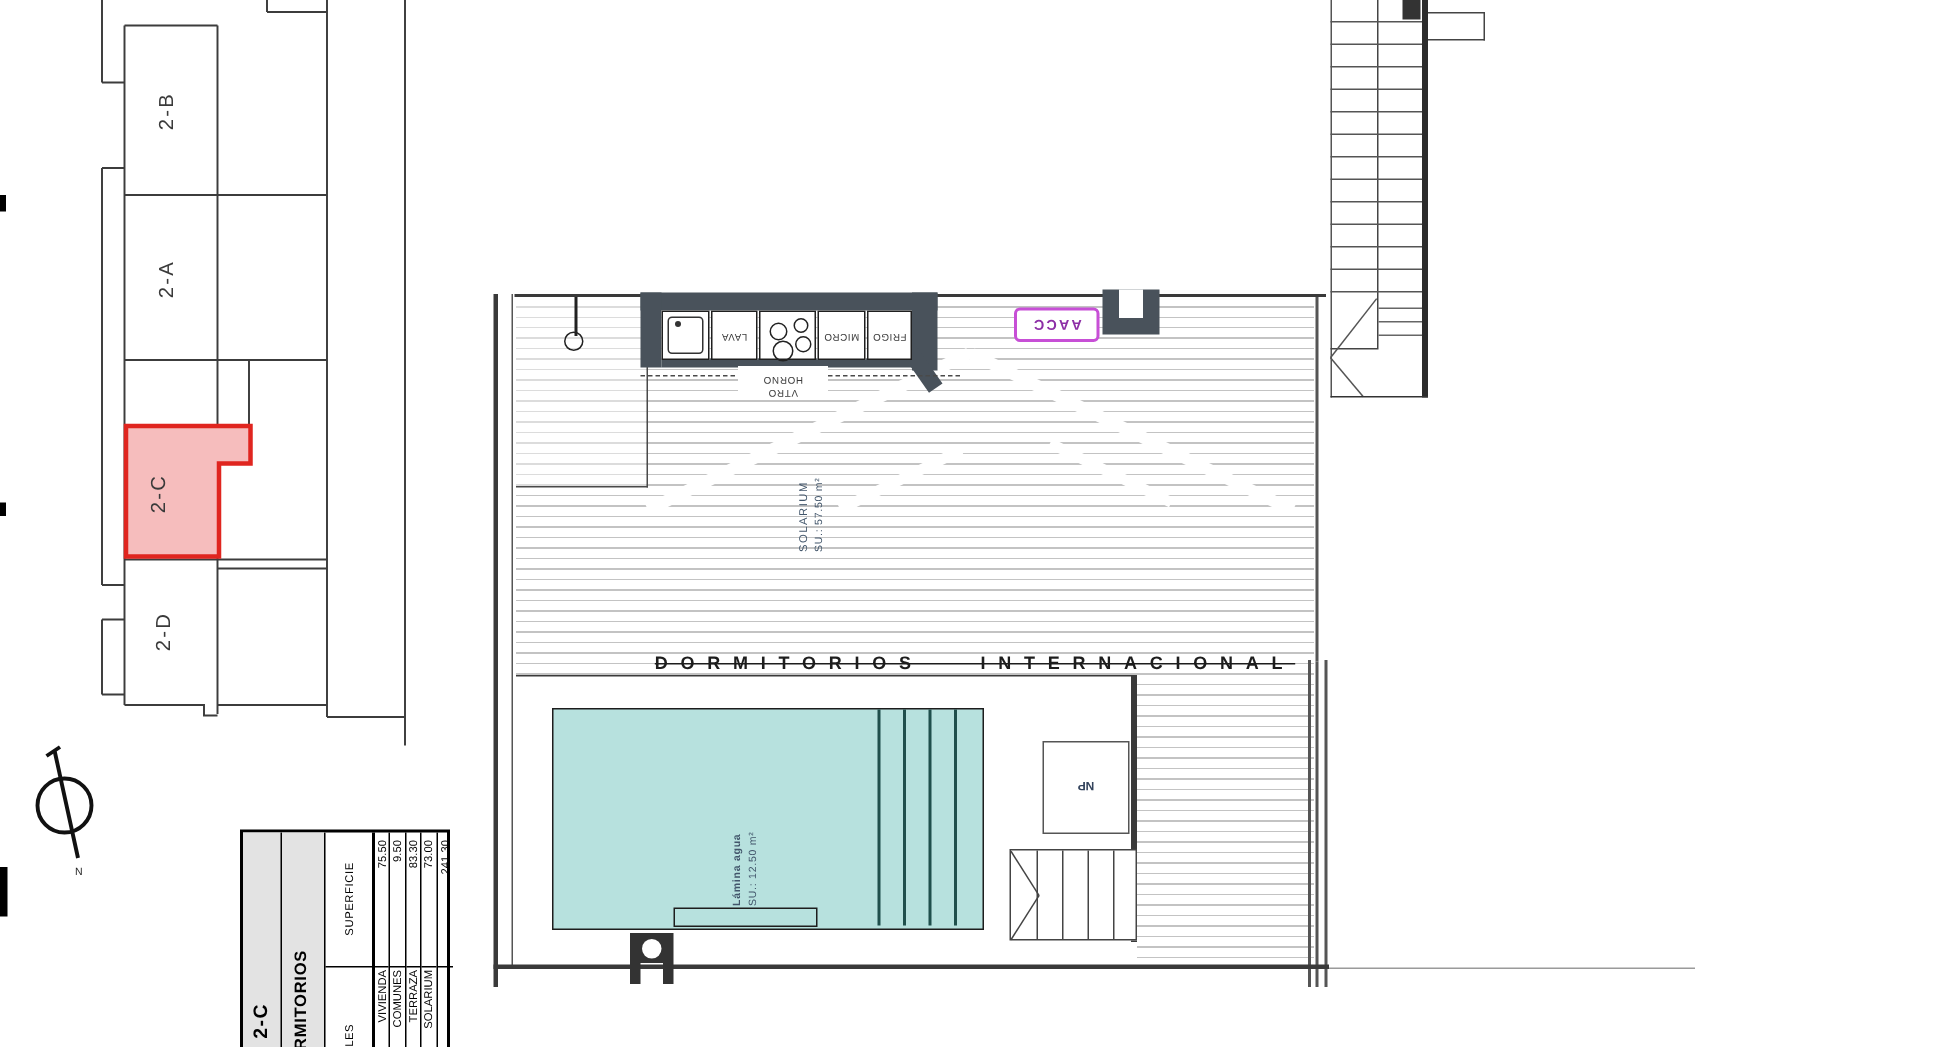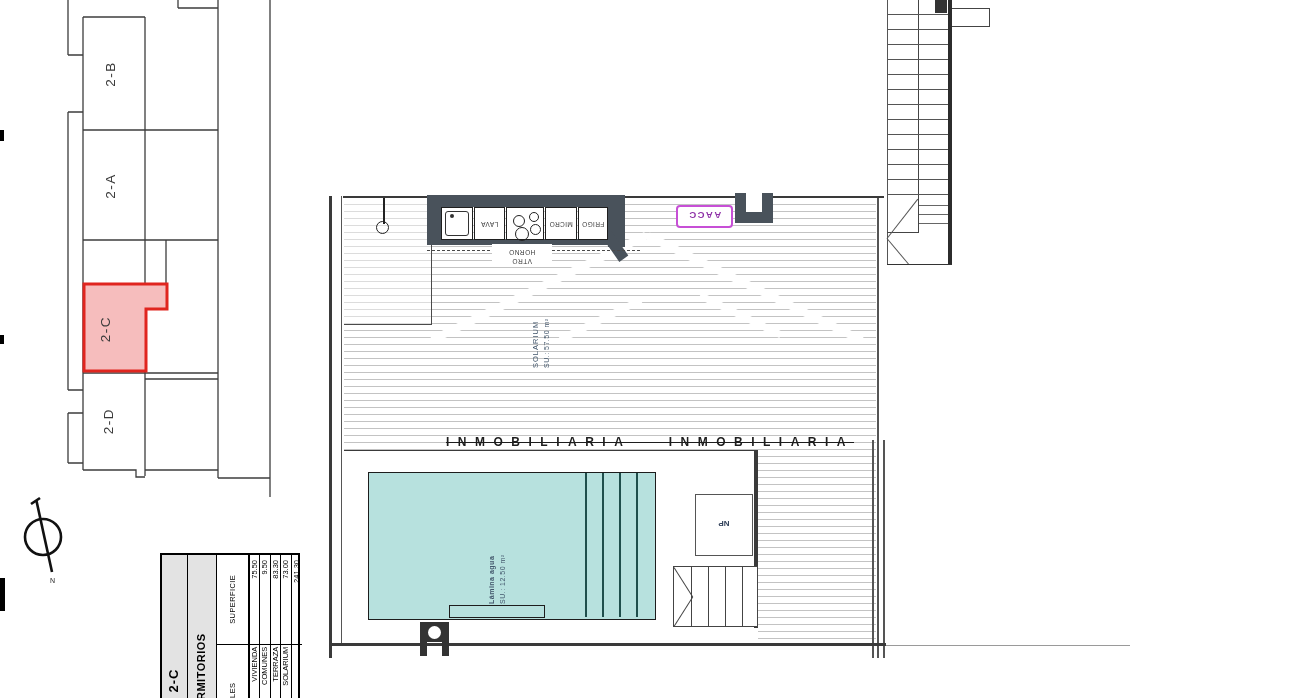--- a/index.html
+++ b/index.html
@@ -95,21 +95,21 @@
   <div class="abs hatch" style="left:344px;top:198px;width:532px;height:447px;z-index:0;"></div>
 
   <div class="abs hatch-light" style="left:344px;top:198px;width:88px;height:127px;border-right:1px solid #4a4a4a;border-bottom:1px solid #4a4a4a;z-index:1;"></div>
 
   <div class="abs" style="left:344px;top:450px;width:414px;height:195px;background:#fff;border-top:1.5px solid #3a3a3a;z-index:1;"></div>
 
   <div class="abs wm-streak" style="left:432px;top:336px;width:238px;height:8px;transform:rotate(-26deg);transform-origin:0 50%;z-index:2;"></div>
   <div class="abs wm-streak" style="left:648px;top:232px;width:238px;height:8px;transform:rotate(26deg);transform-origin:0 50%;z-index:2;"></div>
   <div class="abs wm-streak" style="left:560px;top:336px;width:90px;height:7px;transform:rotate(-26deg);transform-origin:0 50%;z-index:2;"></div>
   <div class="abs wm-streak" style="left:700px;top:292px;width:90px;height:7px;transform:rotate(26deg);transform-origin:0 50%;z-index:2;"></div>
-  <div class="abs wm-sub" style="left:430px;top:435px;width:440px;height:18px;z-index:3;">INMOBILIARIA INMOBILIARIA</div>
+  <div class="abs wm-sub" style="left:430px;top:435px;width:440px;height:18px;z-index:3;">DORMITORIOS INTERNACIONAL</div>
 
   <div class="abs ln" style="left:343px;top:196px;width:541px;height:2px;z-index:3;"></div>
   <div class="abs ln" style="left:329px;top:196px;width:2.5px;height:462px;z-index:3;"></div>
   <div class="abs ln-md" style="left:341px;top:196px;width:1.3px;height:450px;z-index:3;"></div>
   <div class="abs ln-md" style="left:877px;top:198px;width:1.5px;height:243px;z-index:3;"></div>
   <div class="abs ln-md" style="left:872px;top:440px;width:1.5px;height:218px;z-index:3;"></div>
   <div class="abs ln-md" style="left:877px;top:441px;width:1.5px;height:217px;z-index:3;"></div>
   <div class="abs ln-md" style="left:883px;top:440px;width:1.5px;height:218px;z-index:3;"></div>
   <div class="abs ln" style="left:329px;top:643px;width:557px;height:2.5px;z-index:4;"></div>
   <div class="abs ln-gray" style="left:886px;top:645px;width:244px;height:1px;z-index:3;"></div>

